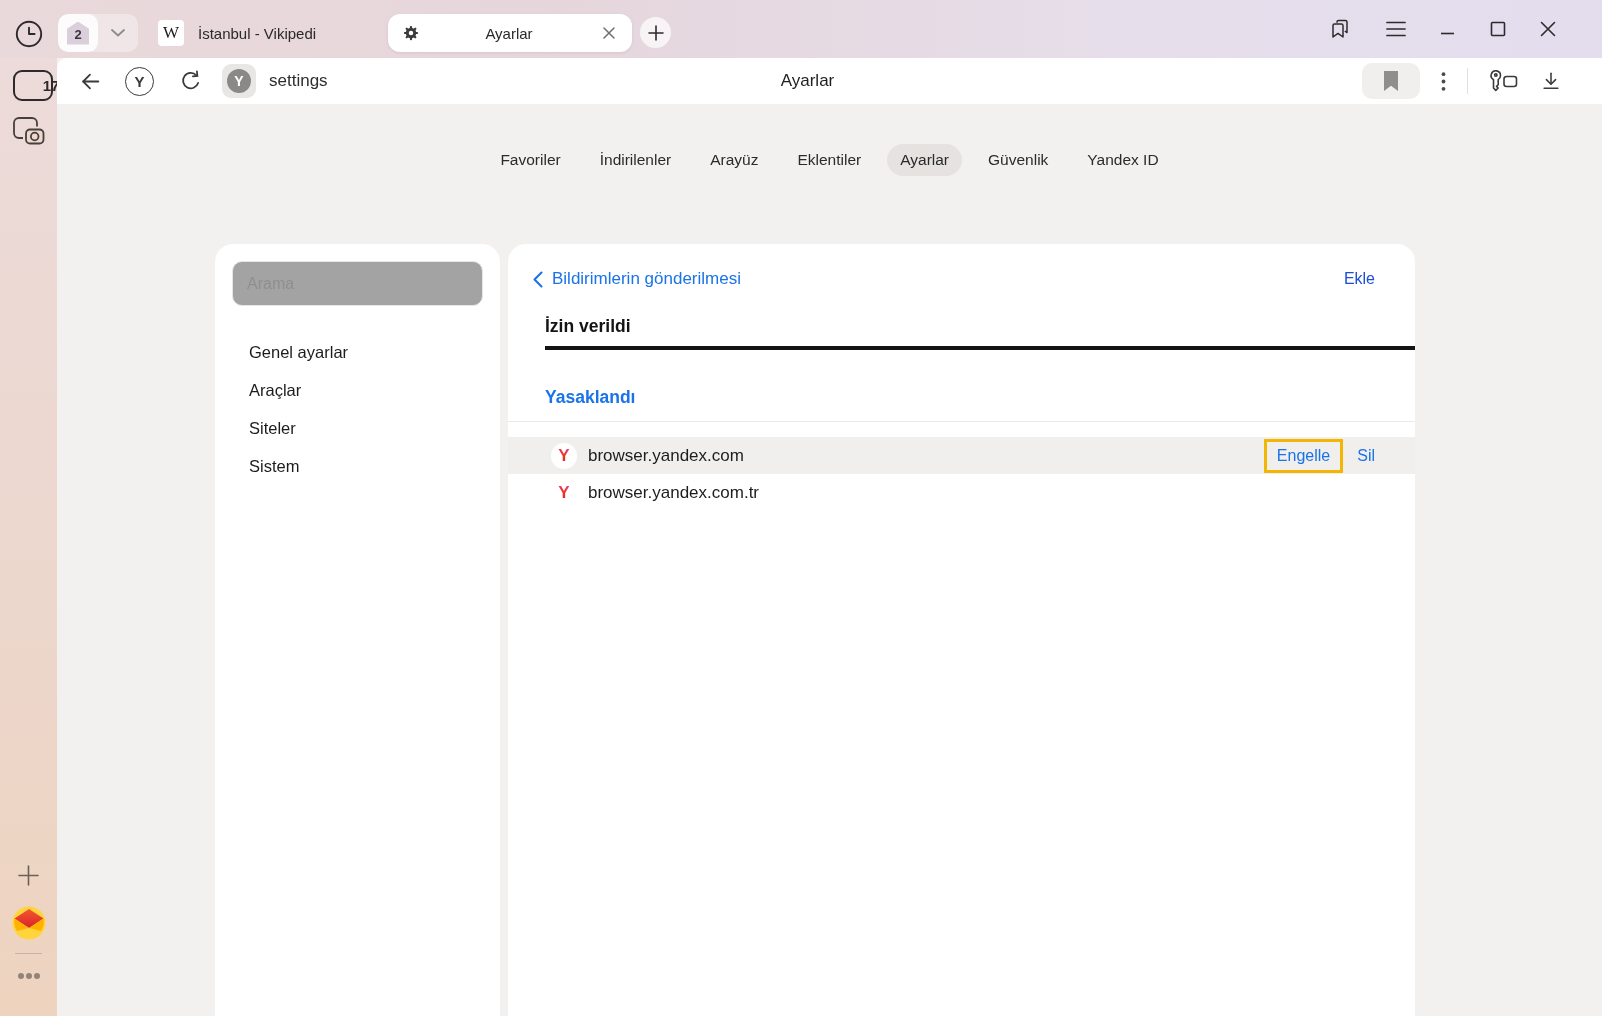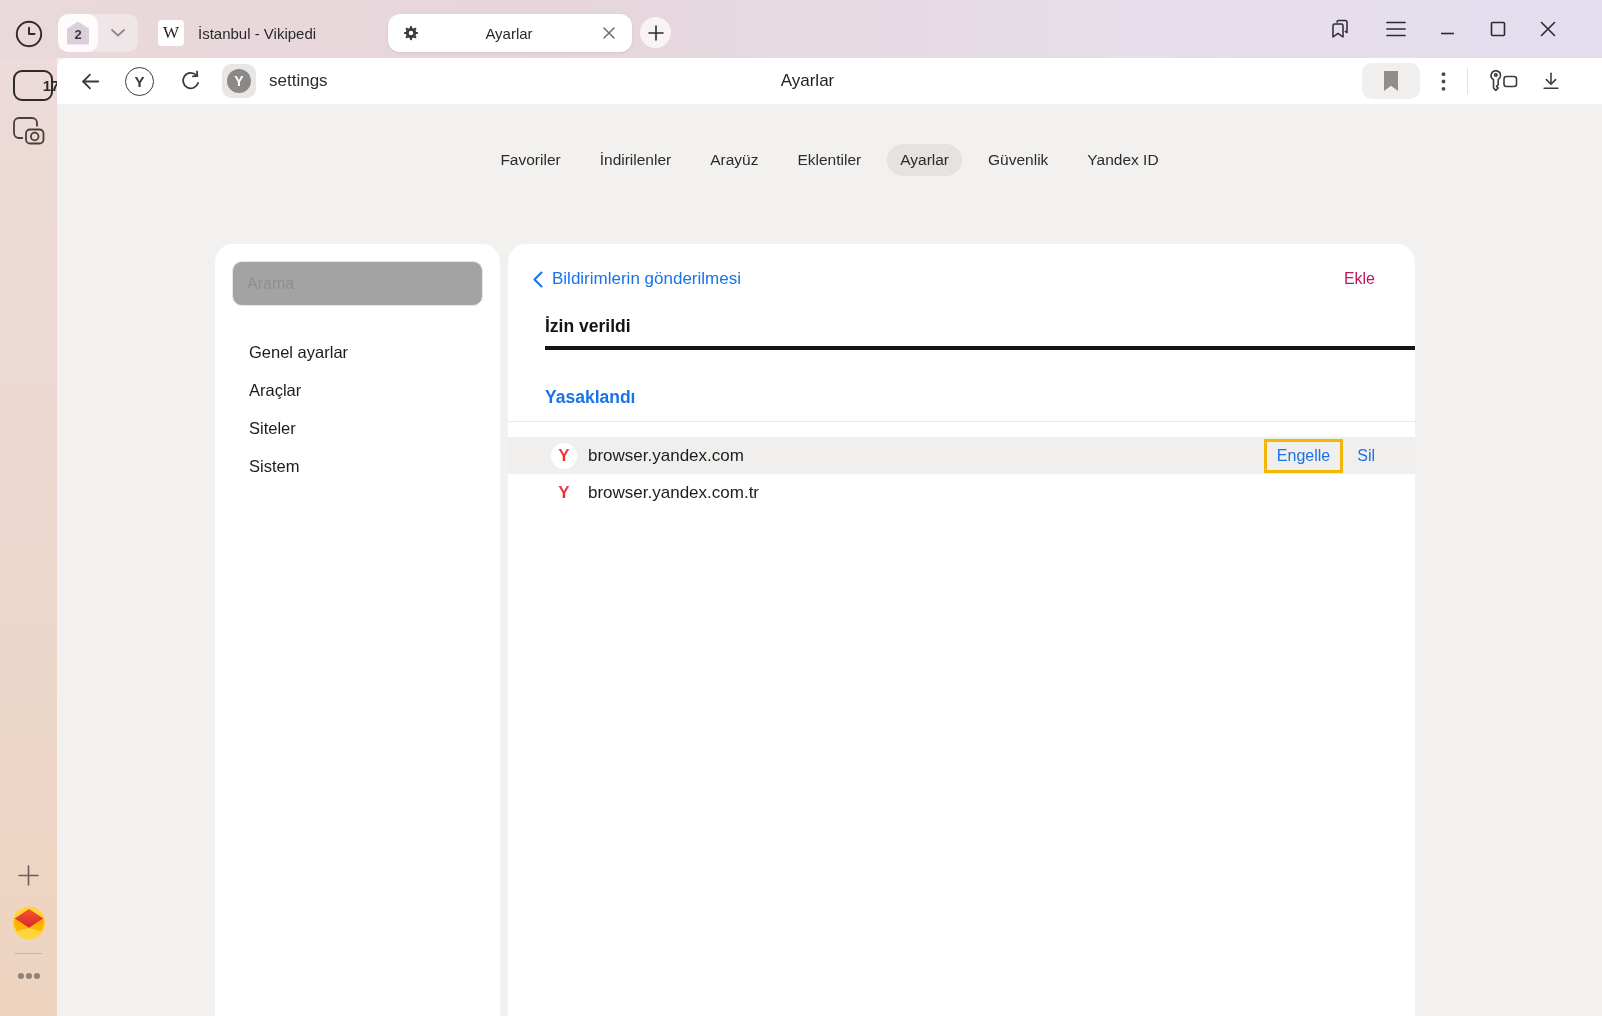--- a/index.html
+++ b/index.html
@@ -82,21 +82,21 @@
     font-family:"Liberation Sans","DejaVu Sans",sans-serif; outline:none; }
   .search-box::placeholder { color:#8f8f8f; }
   .side-list { margin-top:28px; }
   .side-item { padding:9px 0 10px 34px; font-size:16.5px; color:#1c1c1c; cursor:pointer; }
 
   .panel-main { position:absolute; left:451px; top:140px; width:907px; height:802px;
     background:#fff; border-radius:18px; overflow:hidden; }
   .nh { display:flex; align-items:center; padding:25px 40px 0 25px; }
   .nh-chev { display:flex; align-items:center; margin-right:9px; cursor:pointer; }
   .nh-title { font-size:17px; color:#1a73e8; cursor:pointer; }
-  .nh-add { margin-left:auto; font-size:16px; color:#be185d; cursor:pointer; }
+  .nh-add { margin-left:auto; font-size:16px; color:#1d4ed8; cursor:pointer; }
   .ntabs { display:flex; gap:37px; padding:27px 0 0 37px;flex-direction:column; }
   .ntab { font-size:17.5px; font-weight:700; cursor:pointer; padding-bottom:13px; position:relative; }
   .ntab.active { color:#141414; }
   .ntab.active::after { content:""; position:absolute; left:0; right:0; bottom:0; height:4px; background:#141414; }
   .ntab.inactive { color:#1a73e8; }
   .hdiv { height:1px; background:#eae9e7; }
   .srow { display:flex; align-items:center; height:37px; padding:0 40px 0 43px; font-size:17px; color:#1d1d1d; }
   .srow.hl { background:#f0efed; margin-top:15px; }
   .yfav-wrap { width:26px; height:26px; border-radius:50%; background:#fff; display:flex;
     align-items:center; justify-content:center; margin-right:11px; }

